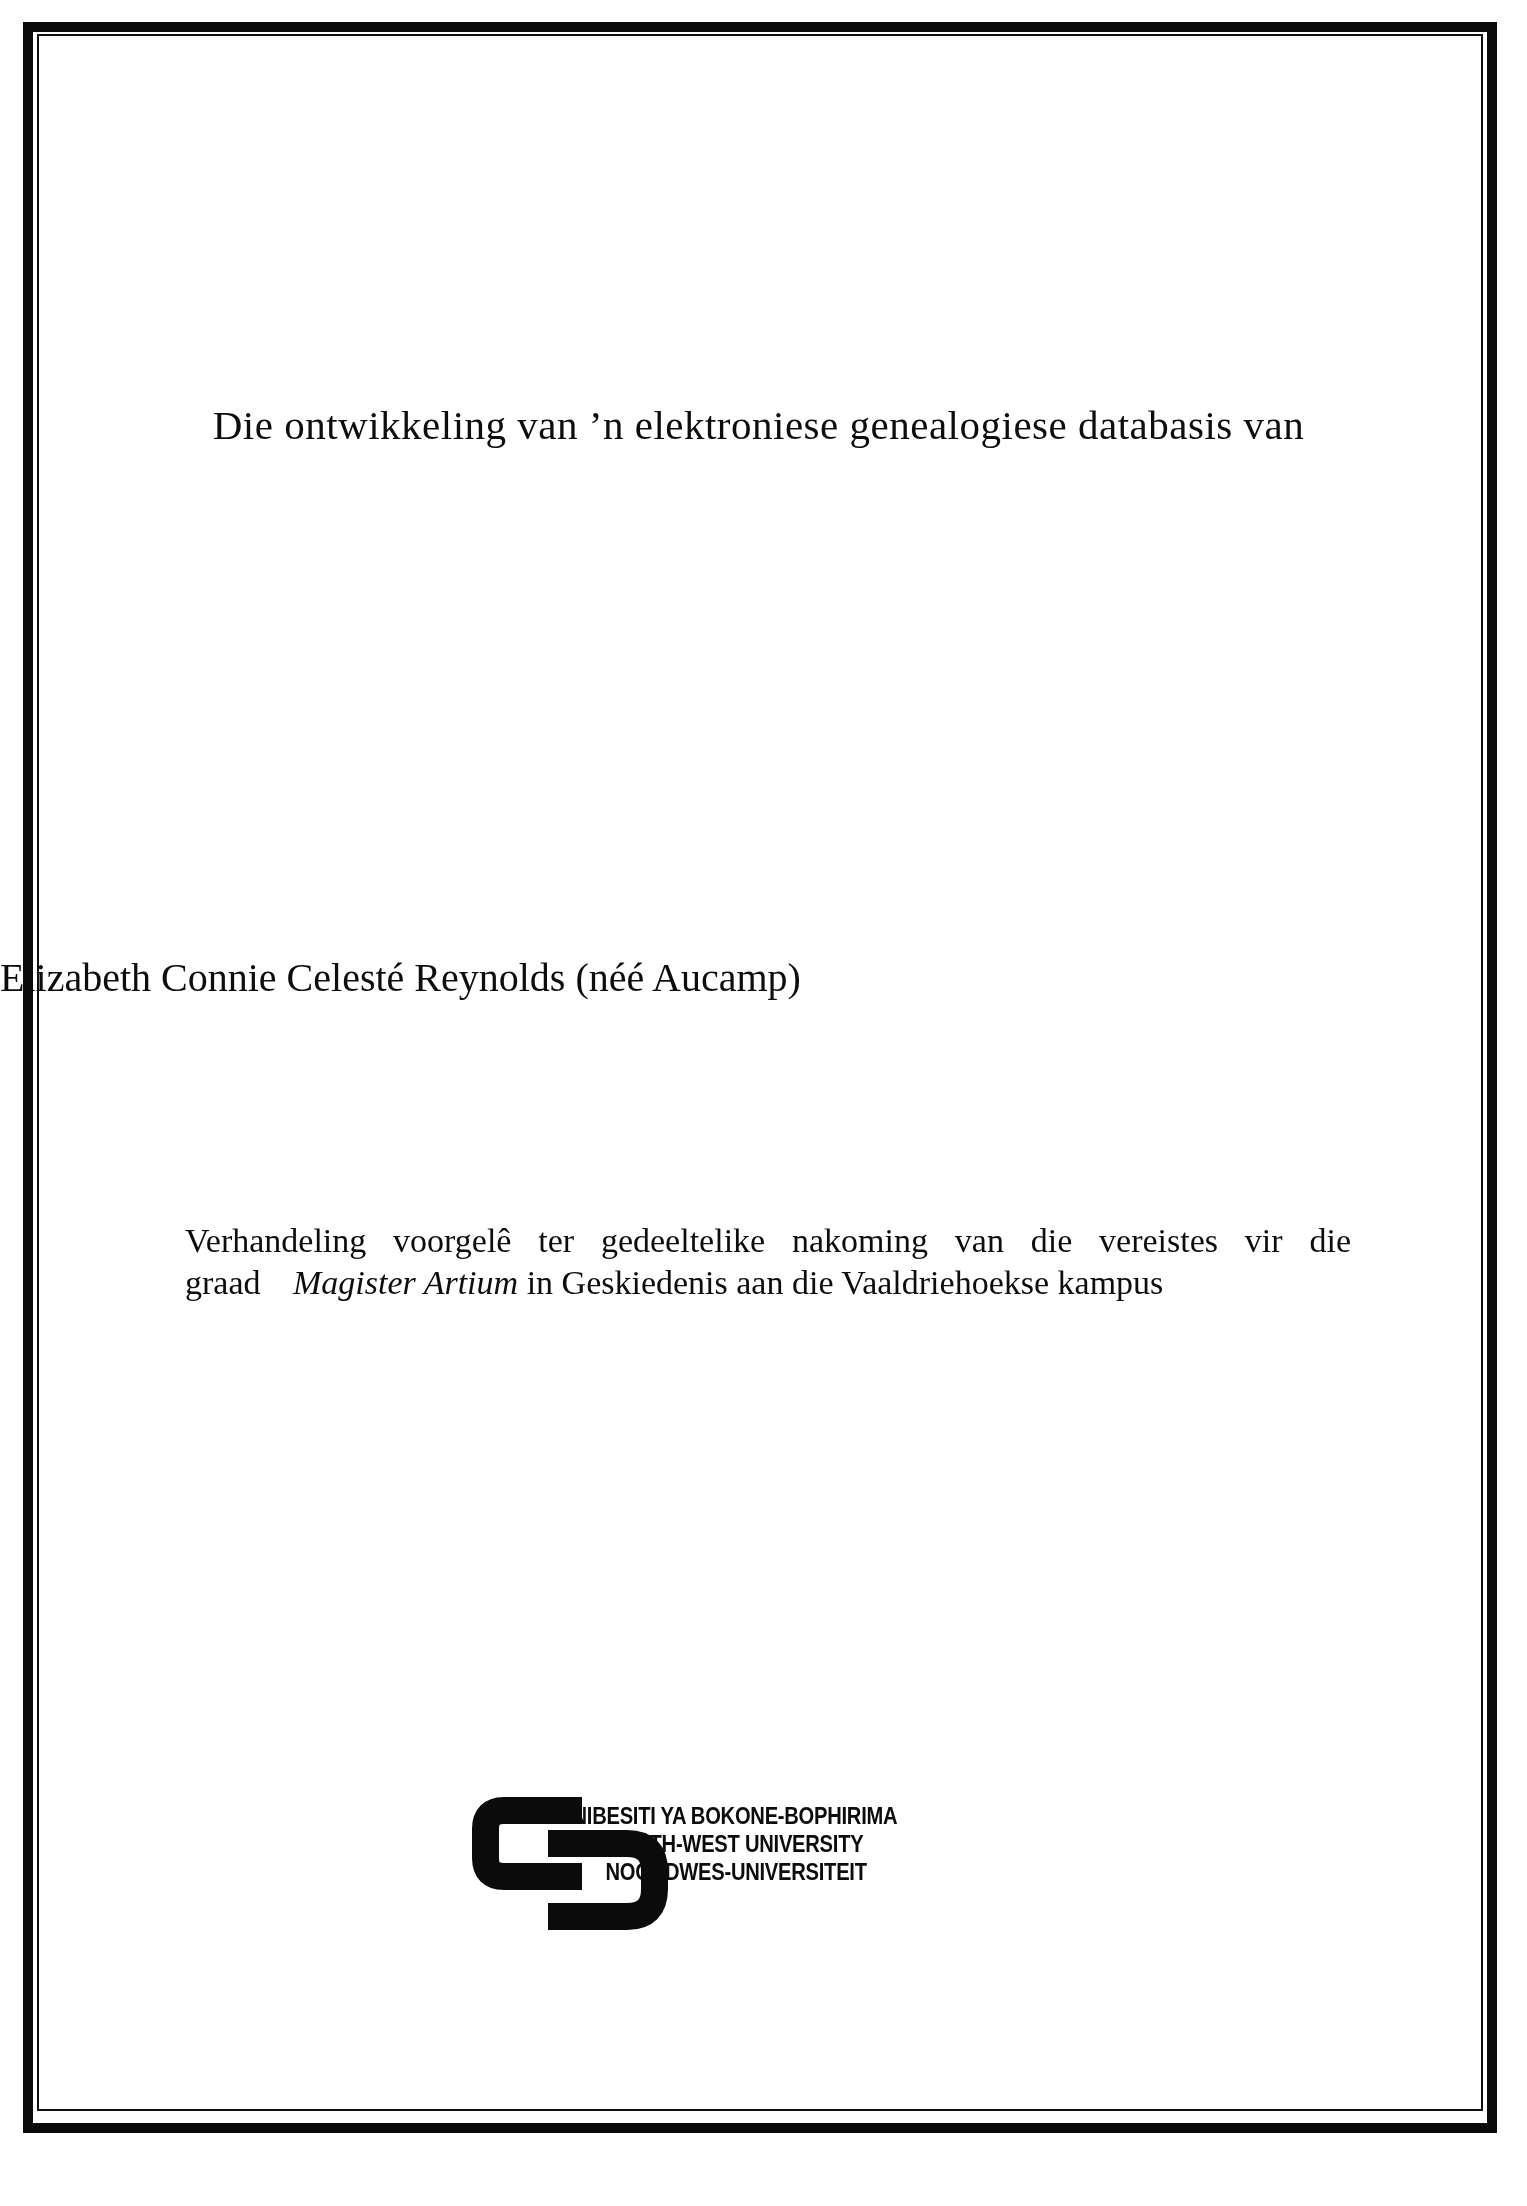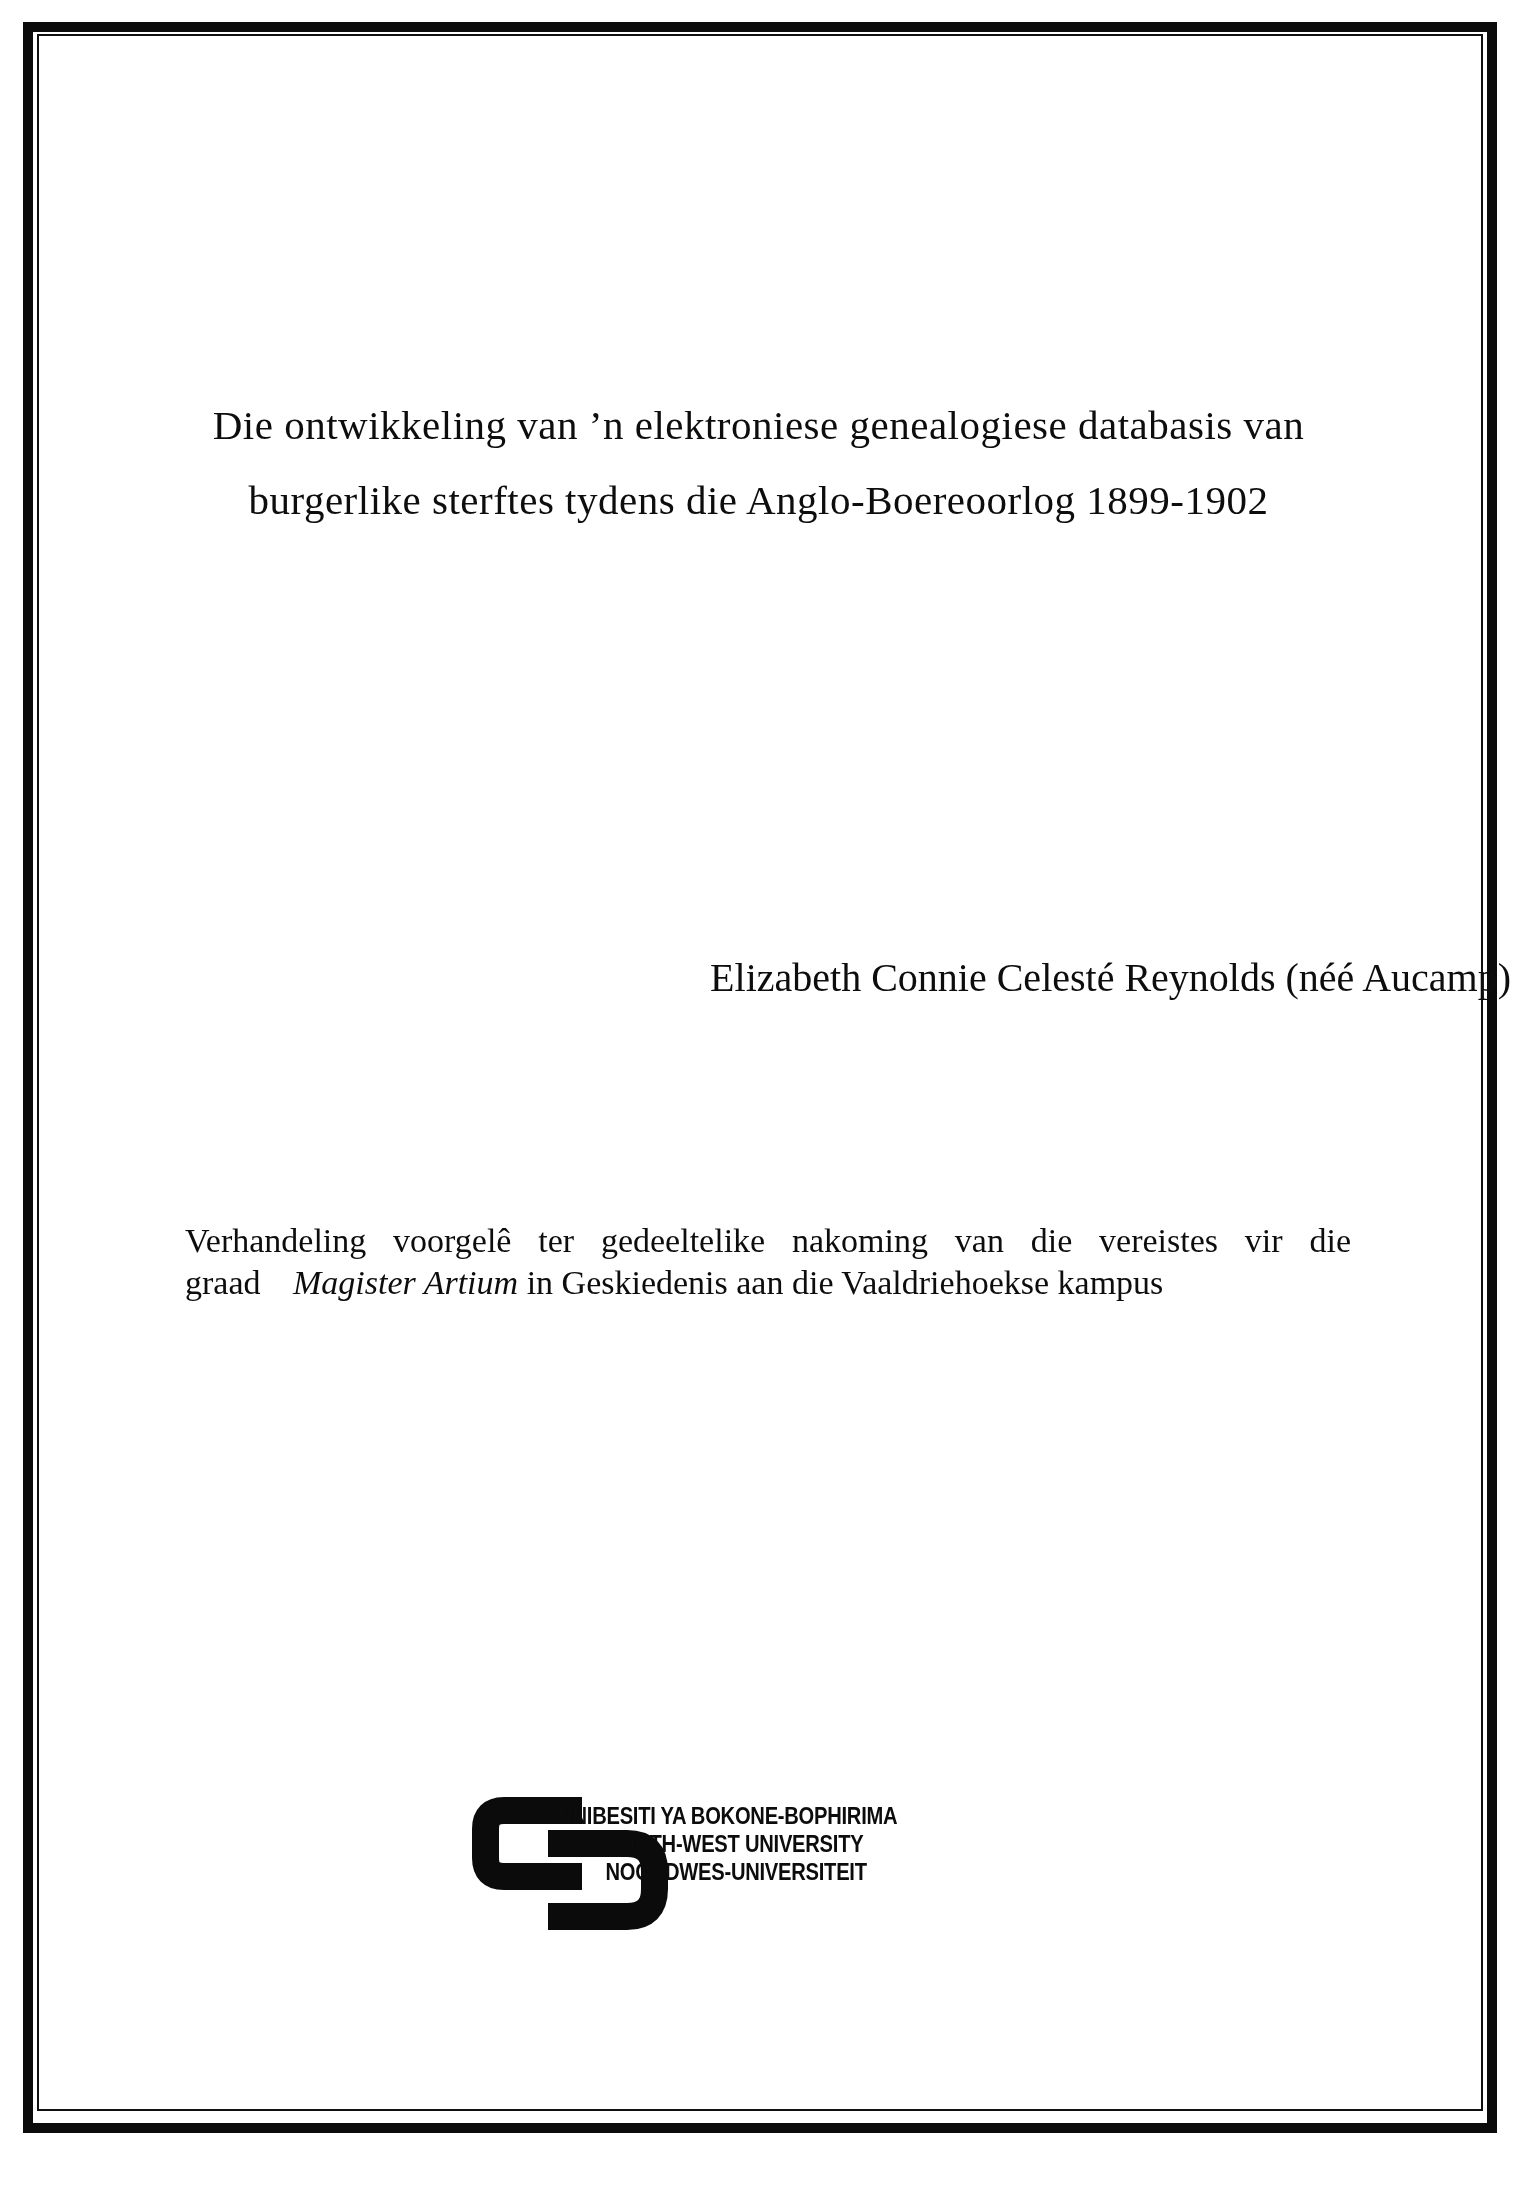--- a/index.html
+++ b/index.html
@@ -38,21 +38,21 @@
   .byline {
     position: absolute;
     top: 799px; left: 0; right: 10px;
     text-align: center;
     font-size: 38px;
     line-height: 44px;
   }
   .author {
     position: absolute;
     top: 953px; left: 0; right: 16px;
-    text-align: right;
+    text-align: left;
     font-size: 40px;
     line-height: 50px;
   }
   .submission {
     position: absolute;
     top: 1220px; left: 185px; width: 1166px;
     font-size: 34px;
     line-height: 42px;
   }
   .submission .just {
@@ -94,21 +94,20 @@
 </head>
 <body>
 
 <div class="page">
 
   <div class="frame-outer"></div>
   <div class="frame-inner"></div>
 
   <div class="title">
     <div>Die ontwikkeling van ’n elektroniese genealogiese databasis van</div>
-    <div>burgerlike sterftes tydens die Anglo-Boereoorlog 1899-1902</div>
   </div>
 
 
   <div class="author">Elizabeth Connie Celesté Reynolds (néé Aucamp)</div>
 
   <div class="submission">
     <div class="just">Verhandeling voorgelê ter gedeeltelike nakoming van die vereistes vir die</div>
     <div><span>graad </span><em>Magister Artium</em><span> in Geskiedenis aan die Vaaldriehoekse kampus</span></div>
   </div>
 

